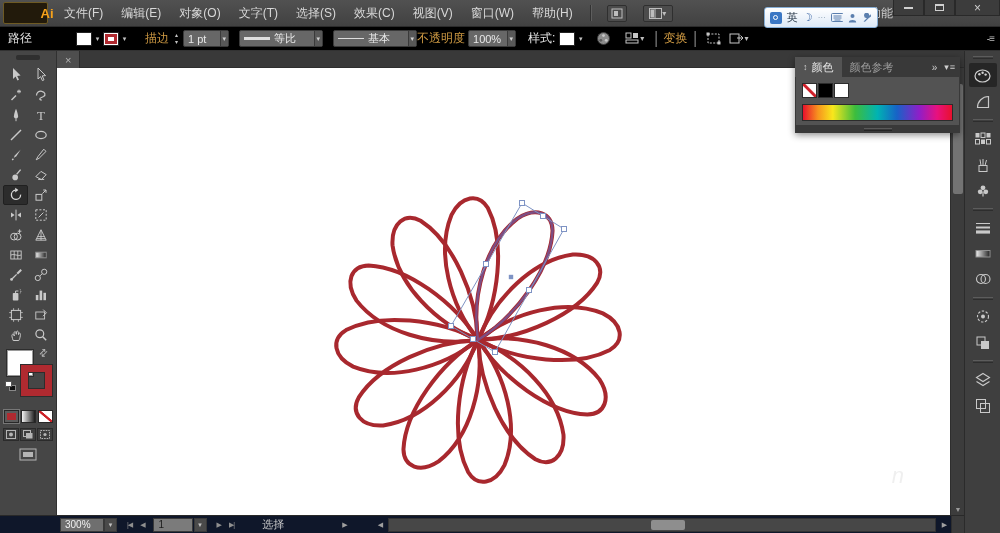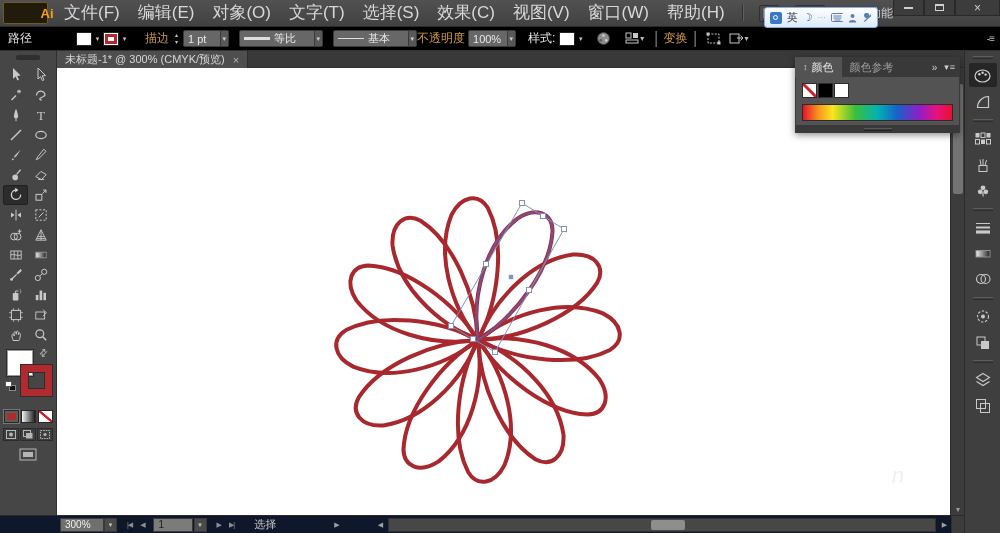--- a/index.html
+++ b/index.html
@@ -8,21 +8,21 @@
          -webkit-font-smoothing:antialiased; }
   #app { position:absolute; inset:0; width:1000px; height:533px; }
 
   
   .titlebar { position:absolute; left:0; top:0; width:100%; height:27px; z-index:30;
               background:linear-gradient(#515151,#414141); border-bottom:1px solid #2b2b2b;
               display:flex; align-items:center; }
   .ai-logo { width:27px; height:22px; margin:0 7px 0 3px; background:#221a0b; border:1px solid #6e5a23;
              color:#f7a21b; font-weight:bold; font-size:13px; display:flex; align-items:center;
              justify-content:center; border-radius:2px;padding-left:43px; }
-  .menu-item { color:#d8d8d8; font-size:17px; padding:0 9px; line-height:26px; cursor:default; }
+  .menu-item { color:#d8d8d8; font-size:12px; padding:0 9px; line-height:26px; cursor:default; }
   .tb-sep { width:1px; height:16px; background:#323232; box-shadow:1px 0 0 #5e5e5e; margin:0 8px; }
   .tb-appicon { width:20px; height:17px; margin:0 8px; background:#4c4c4c; border:1px solid #2f2f2f;
                 border-radius:2px; display:flex; align-items:center; justify-content:center; }
   .workspace { position:absolute; left:845px; top:0; height:27px; display:flex; align-items:center;
                color:#cfcfcf; font-size:12px; gap:5px; z-index:31; }
   .caret { font-size:8px; color:#bdbdbd; }
   .win-controls { position:absolute; right:0; top:0; display:flex; z-index:32; }
   .win-btn { width:31px; height:16px; background:#3c3c3c; border:1px solid #292929; border-top:none;
              display:flex; align-items:center; justify-content:center; color:#cfcfcf; }
   .win-btn.close { width:45px; }
@@ -150,21 +150,21 @@
   .statusbar { position:absolute; left:0; bottom:0; width:964px; height:18px; background:#0f172a;
                border-top:1px solid #292929; z-index:12; display:flex; align-items:center;
                font-size:10px; color:#cfcfcf; }
   .zoom-box { margin-left:60px; width:44px; height:14px; background:#6f6f6f; border:1px solid #393939;
               color:#f0f0f0; display:flex; align-items:center; padding:0 4px; }
   .sb-da { width:13px; height:14px; background:#4a4a4a; border:1px solid #393939; color:#c0c0c0;
            display:flex; align-items:center; justify-content:center; font-size:6px; margin-right:6px; }
   .nav-arr { color:#8f8f8f; font-size:7px; margin:0 4px; letter-spacing:-1px; }
   .ab-field { width:40px; height:14px; background:#7b7b7b; border:1px solid #393939; color:#1d1d1d;
               display:flex; align-items:center; padding:0 5px; margin:0 1px 0 4px; }
-  .status-txt { margin-left:16px; color:#cccccc; font-size:11px; }
+  .status-txt { margin-left:24px; color:#cccccc; font-size:11px; }
   .status-exp { margin-left:58px; color:#9f9f9f; font-size:7px; }
   .hs-left { position:absolute; left:374px; top:2px; width:13px; height:14px; color:#9f9f9f; font-size:7px;
              display:flex; align-items:center; justify-content:center; }
   .hs-track { position:absolute; left:388px; top:2px; width:548px; height:14px; background:#474747;
               border:1px solid #323232; }
   .hs-thumb { position:absolute; left:262px; top:1px; bottom:1px; width:34px; background:#8e8e8e;
               border-radius:2px; }
   .hs-right { position:absolute; left:938px; top:2px; width:13px; height:14px; color:#9f9f9f; font-size:7px;
               display:flex; align-items:center; justify-content:center; }
   .sb-corner { position:absolute; left:951px; top:0; bottom:0; width:13px; background:#3c3c3c;
@@ -318,21 +318,20 @@
           <rect x="1" y="2" width="9" height="9" fill="none" stroke="#c6c6c6"></rect>
           <path d="M8 6 L14 6 M11.5 3.5 L14 6 L11.5 8.5" fill="none" stroke="#c6c6c6"></path>
         </svg>
       <span class="caret">▾</span>
     </span>
     <span class="cb-collapse">-≡</span>
   </div>
 
   <div class="tabbar">
     <div class="doc-tab">
-      <span>未标题-1* @ 300% (CMYK/预览)</span>
       <span class="x">×</span>
     </div>
   </div>
 
   <div class="toolbar">
     <div class="tb-grip"></div>
     <div class="tools">
       <span class="tool">
           <svg width="16" height="16">
             <path d="M5 1 L5 12 L7.6 9.6 L9.4 13.6 L11 12.8 L9.2 8.9 L12.6 8.6 Z" fill="#c9c9c9"></path>

